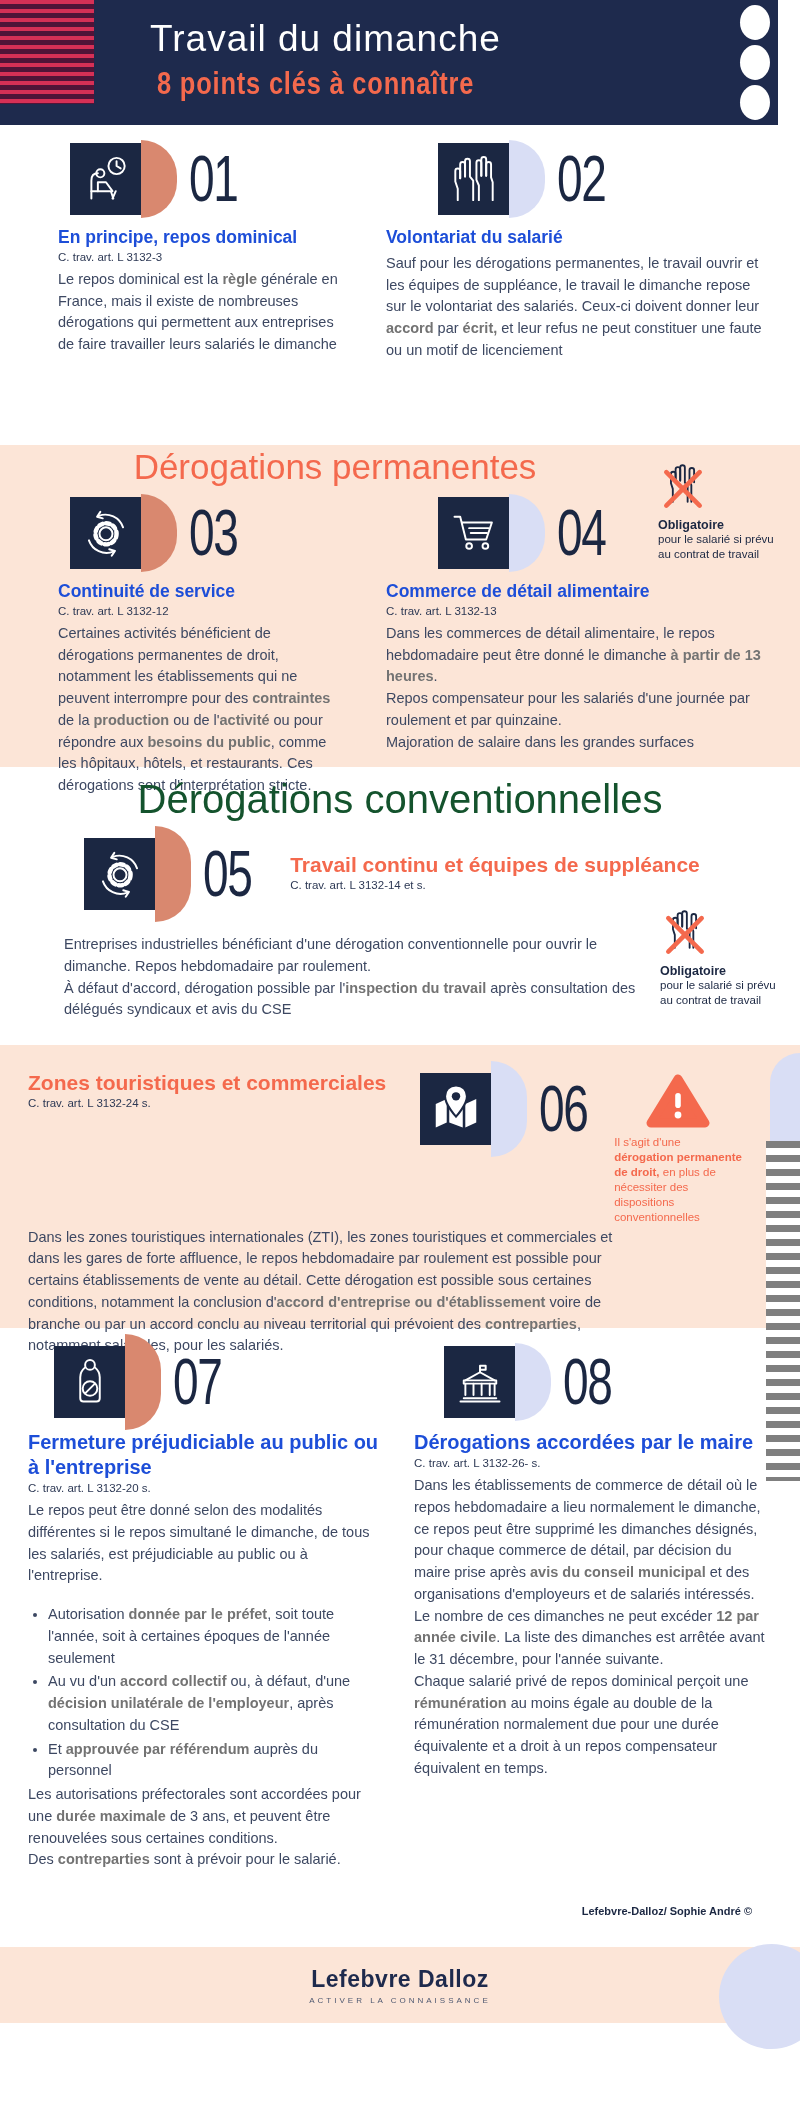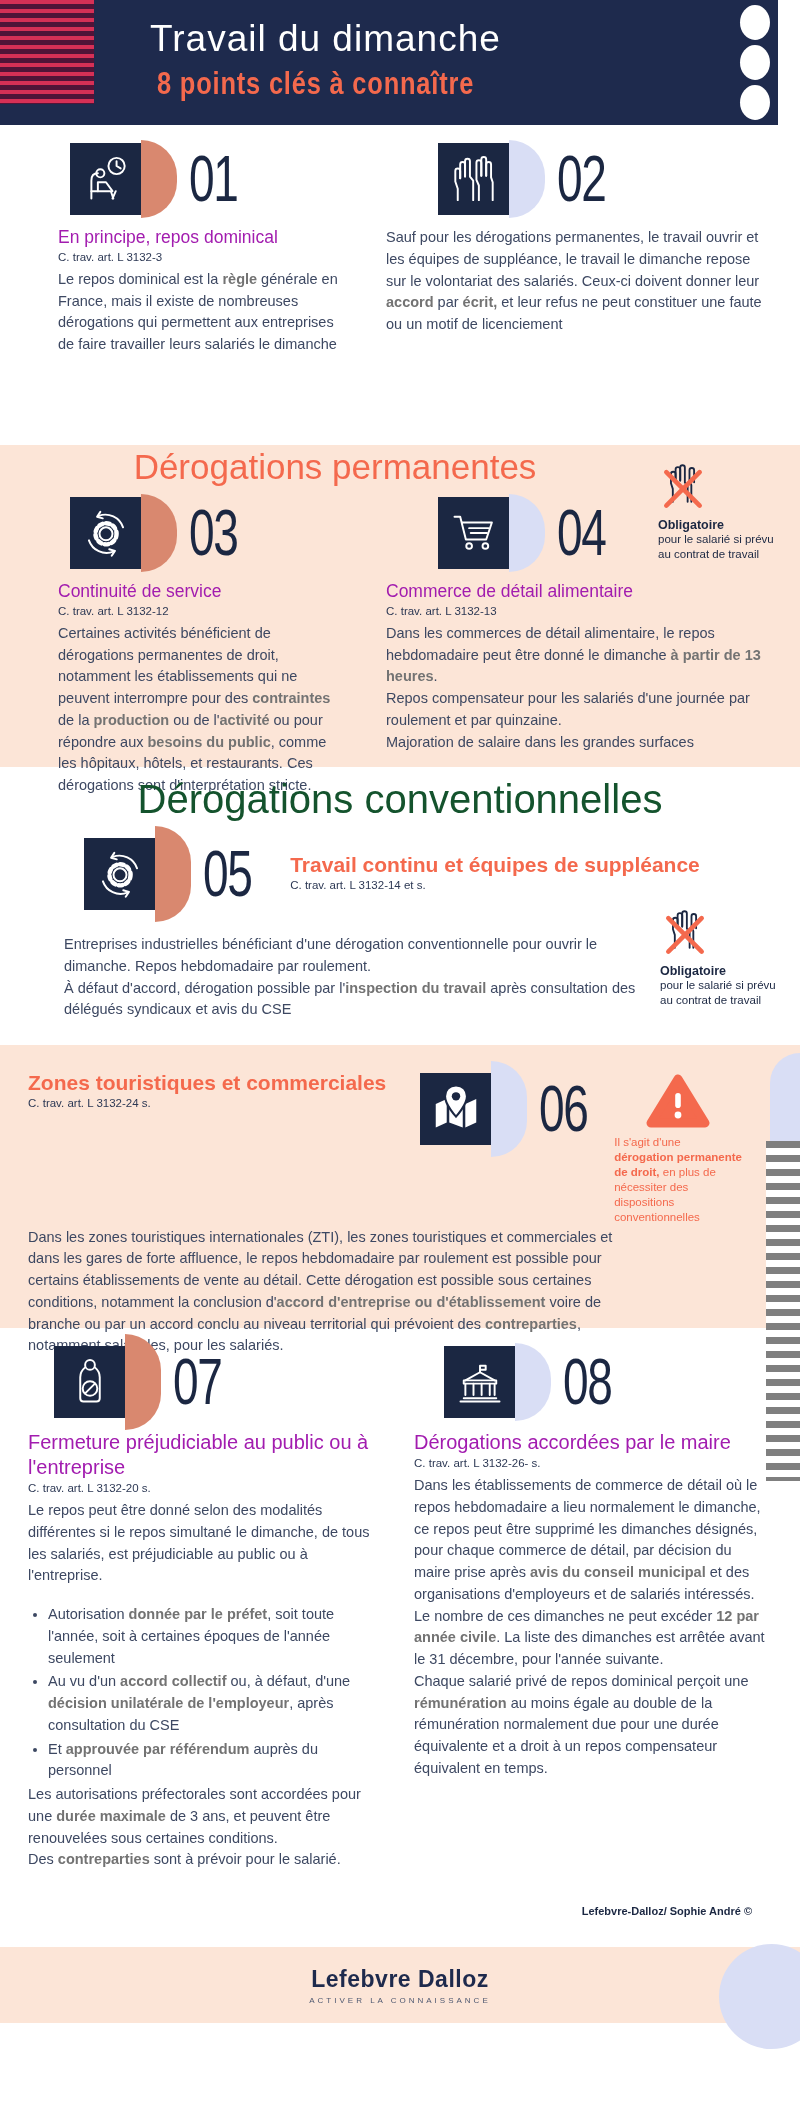--- a/index.html
+++ b/index.html
@@ -19,21 +19,21 @@
 
   
   .grid2{display:grid;grid-template-columns:288px 1fr;column-gap:40px;
          padding:14px 34px 0 58px;box-sizing:border-box}
   .pt-head{display:flex;align-items:center;height:80px;margin-bottom:8px}
   .tile{width:72px;height:72px;background:#1b2742;display:flex;align-items:center;justify-content:center;flex:0 0 auto}
   .half{width:36px;height:78px;border-radius:0 80px 80px 0;margin-left:-1px;flex:0 0 auto}
   .salmon{background:#d9886f}.lav{background:#d9def5}
   .num{font-size:64px;color:#1b2742;margin-left:12px;line-height:1;
        transform:scaleX(.72);transform-origin:left center;letter-spacing:-2px}
-  .pt-title{margin:2px 0 1px;color:#a21caf;font-size:17.5px;font-weight:400;line-height:1.25}
+  .pt-title{margin:2px 0 1px;color:#1d4ed8;font-size:17.5px;font-weight:700;line-height:1.25}
   .pt-title.big{font-size:20px}
   .ref{font-size:11.5px;color:#2c3854;margin:2px 0 6px}
   .body{margin:4px 0 0;font-size:14.5px;line-height:1.5;white-space:pre-line}
   .body b,li b{font-weight:700;color:#737373}
   .off-a{margin-left:12px}.off-b{margin-left:52px}.off-c{margin-left:26px}.off-d{margin-left:30px}
 
   
   .peach{background:#fce5d7}
   .band34{height:322px;position:relative;box-sizing:border-box;padding-top:2px}
   .band-title1{width:650px;margin-left:10px;text-align:center;color:#f4694d;font-size:35px;font-weight:400}
@@ -138,20 +138,21 @@
             <path d="M21 29 V10 a3 3 0 0 1 6 0 v19 l4 5 v24"></path>
             <path d="M38 58 V40 l-3-7 V12 a3 3 0 0 1 6 0 v16"></path>
             <path d="M41 28 V8 a3 3 0 0 1 6 0 v20"></path>
             <path d="M47 28 V14 a3 3 0 0 1 6 0 v16 l2 6 v22"></path>
           </g>
             </svg>
         </div>
         <div class="half lav"></div>
         <div class="num">02</div>
       </div>
+      <h3 class="pt-title">Volontariat du salarié</h3>
       <p class="body"><span>Sauf pour les dérogations permanentes, le travail ouvrir et les équipes de suppléance, le travail le dimanche repose sur le volontariat des salariés. Ceux-ci doivent donner leur </span><b>accord</b><span> par </span><b>écrit,</b><span> et leur refus ne peut constituer une faute ou un motif de licenciement</span></p>
     </div>
   </div>
 
   <div class="peach band34">
     <div class="band-title1">Dérogations permanentes</div>
 
     <div class="badge badge1">
       <svg width="50" height="52" viewBox="0 0 54 56">
         <g class="hs">

